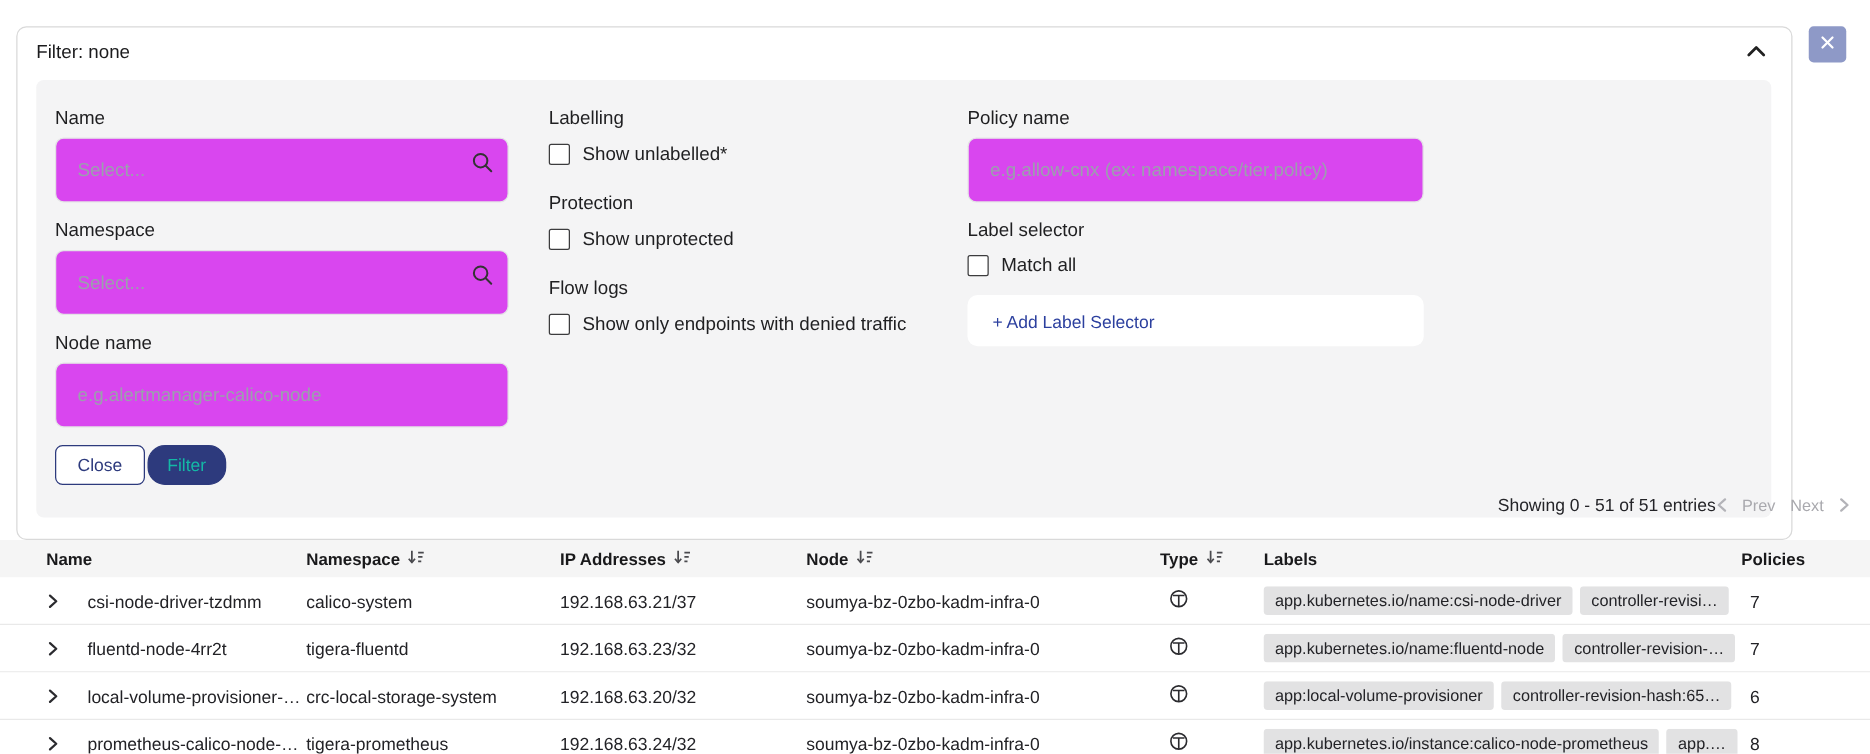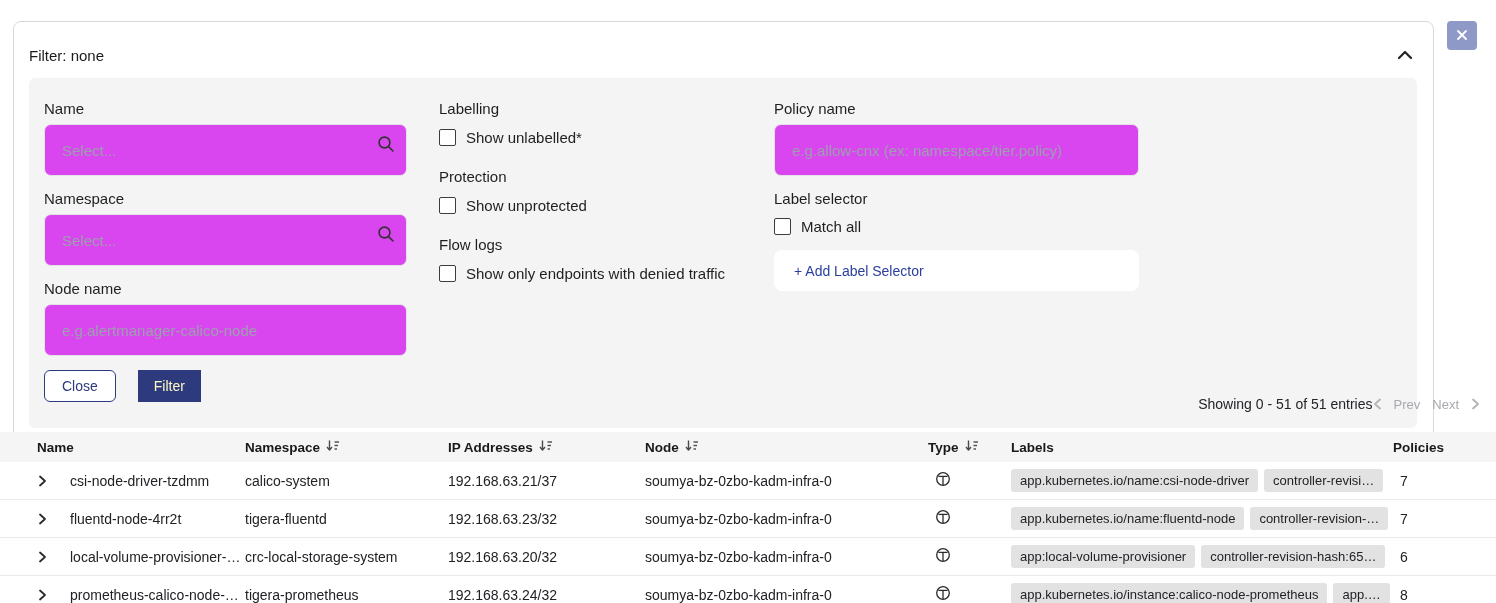--- a/index.html
+++ b/index.html
@@ -7,21 +7,21 @@
   body {
     font-family:"Liberation Sans","DejaVu Sans",sans-serif;
     color:#1c1c1e;
     width:1496px; height:603px; overflow:hidden; position:relative;
   }
 
   
   .filter-card {
     position:absolute; left:13px; top:21px; width:1421px;
     background:#fff; border:1px solid #d9d9d9; border-radius:8px;
-    padding:24px 16px 17px 15px;
+    padding:10px 16px 17px 15px;
   }
   .filter-card-header { display:flex; align-items:center; justify-content:space-between; }
   .filter-card-title { font-size:15px; font-weight:500; color:#1b1b1d; }
   .collapse-btn { background:none; border:none; cursor:pointer; padding:2px 4px; display:flex; }
 
   .page-close-btn {
     position:absolute; left:1447px; top:21px; width:30px; height:29px;
     background:#8e99c7; border:none; border-radius:4px; cursor:pointer;
     color:#fff; font-size:15px; line-height:1; display:flex; align-items:center; justify-content:center;
   }
@@ -44,28 +44,28 @@
   .text-input::placeholder { color:#9ba0ad; opacity:1; }
   .input-icon { position:absolute; right:12px; top:11px; }
 
   .checkbox-row { display:flex; align-items:center; gap:10px; margin-bottom:22px; }
   .checkbox {
     width:17px; height:17px; background:#fff; border:1.6px solid #3c3c3e; border-radius:2px;
     flex:none; cursor:pointer;
   }
   .checkbox-label { font-size:15px; color:#1f1f21; }
 
-  .btn-row { display:flex; gap:22px; margin-top:6px; }
+  .btn-row { display:flex; gap:2px; margin-top:6px; }
   .btn-close {
     background:#fff; border:1.6px solid #2d3a7d; color:#2d3a7d; border-radius:6px;
     font-size:14px; padding:7px 17px; cursor:pointer; font-weight:500;
     font-family:"Liberation Sans","DejaVu Sans",sans-serif;
   }
   .btn-filter {
-    background:#2d3a7d; border:1.6px solid #2d3a7d; color:#fef9c3; border-radius:0;
+    background:#2d3a7d; border:1.6px solid #2d3a7d; color:#14b8a6; border-radius:14px;
     font-size:14px; padding:7px 15px; cursor:pointer; font-weight:500;
     font-family:"Liberation Sans","DejaVu Sans",sans-serif;
   }
 
   .add-selector-btn {
     width:365px; height:41px; background:#fff; border:none; border-radius:8px;
     text-align:left; padding:0 20px; font-size:14px; color:#2b3f9e; font-weight:500;
     cursor:pointer; margin-top:3px;
     font-family:"Liberation Sans","DejaVu Sans",sans-serif;
   }

